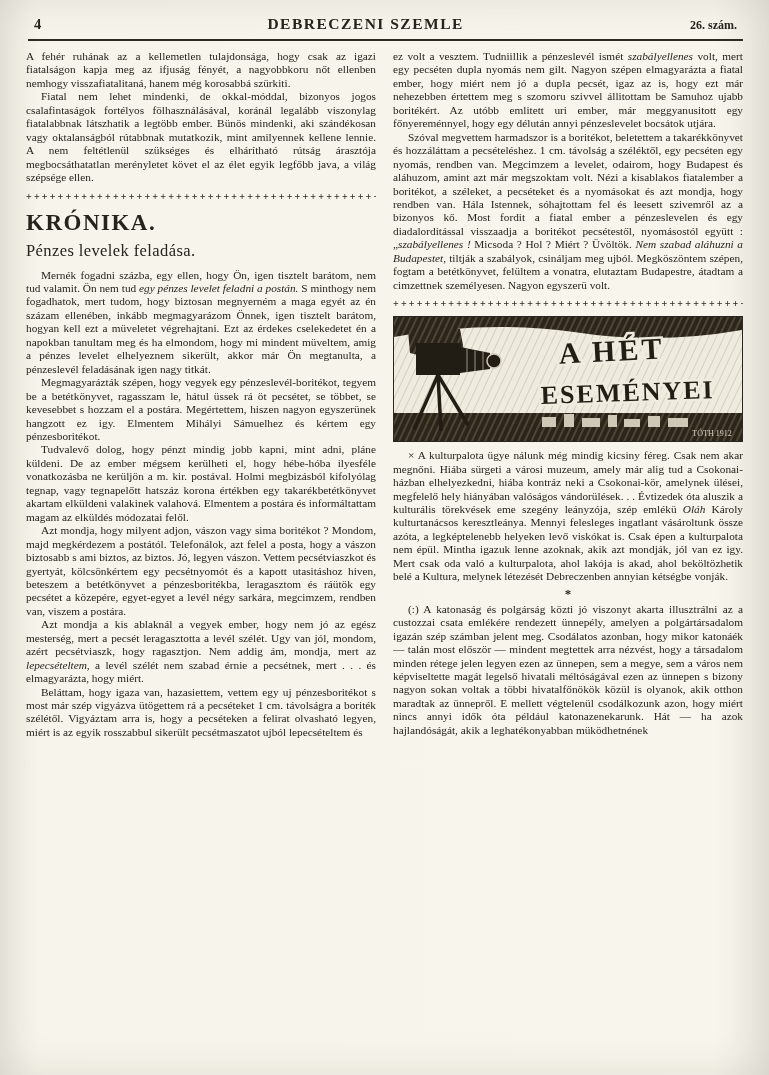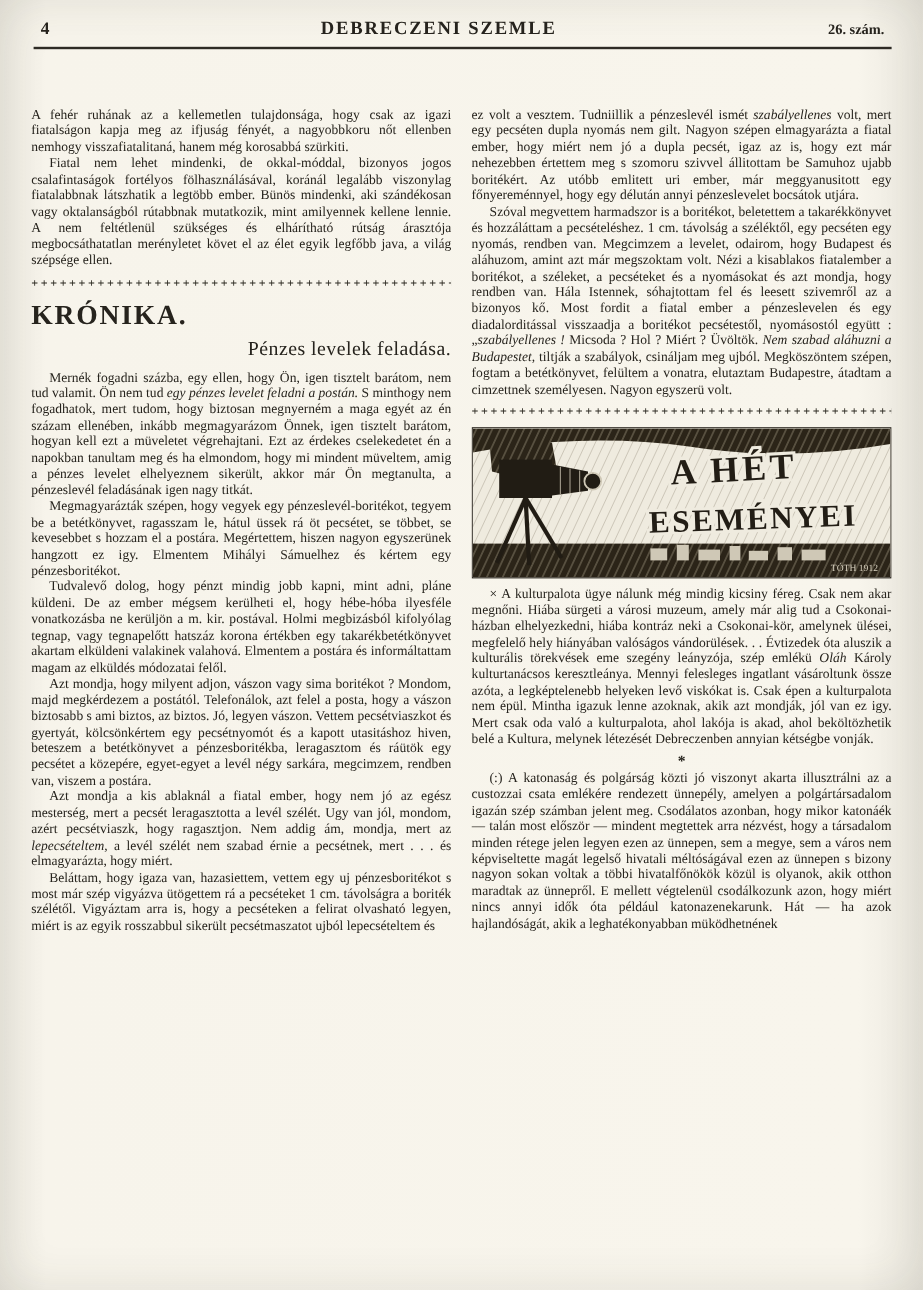--- a/index.html
+++ b/index.html
@@ -25,38 +25,38 @@
   .columns{
     display:flex;gap:17px;padding:0 26px;height:1005px;
   }
   .col{flex:1;min-width:0;overflow:hidden;}
   .col p{
     margin:0;
     font-size:11.3px;line-height:13.45px;
     text-align:justify;
     text-indent:15px;
   }
-  .col p.noindent{text-indent:0;margin-top:40px;}
+  .col p.noindent{text-indent:0;}
   em{font-style:italic;}
   strong{font-weight:normal;}
   .ornament{
     text-align:center;
     font-weight:bold;font-size:10px;line-height:13px;
     letter-spacing:2.2px;
     white-space:nowrap;overflow:hidden;
     margin:5px 0 3px;
     color:#2b2820;
   }
   .kronika-title{
     margin:7px 0 5px;
     font-size:23px;font-weight:bold;letter-spacing:1.5px;
   }
   .kronika-subtitle{
     margin:0 0 8px;
-    text-align:right;
+    text-align:left;
     font-size:16.5px;font-weight:normal;letter-spacing:.4px;
   }
   .star-sep{
     text-align:center;font-weight:bold;font-size:13px;line-height:15px;margin:2px 0;
   }
   .illustration-box{
     margin:6px 0 7px;
     border:1.5px solid #2a2620;
     background:#efebdf;
   }
@@ -82,21 +82,21 @@
 
       <div class="ornament">+++++++++++++++++++++++++++++++++++++++++++++</div>
 
       <h1 class="kronika-title">KRÓNIKA.</h1>
       <h2 class="kronika-subtitle">Pénzes levelek feladása.</h2>
 
       <p><span>Mernék fogadni százba, egy ellen, hogy Ön, igen tisztelt barátom, nem tud valamit. Ön nem tud </span><em>egy pénzes levelet feladni a postán.</em><span> S minthogy nem fogadhatok, mert tudom, hogy biztosan megnyerném a maga egyét az én százam ellenében, inkább megmagyarázom Önnek, igen tisztelt barátom, hogyan kell ezt a müveletet végrehajtani. Ezt az érdekes cselekedetet én a napokban tanultam meg és ha elmondom, hogy mi mindent müveltem, amig a pénzes levelet elhelyeznem sikerült, akkor már Ön megtanulta, a pénzeslevél feladásának igen nagy titkát.</span></p>
       <p>Megmagyarázták szépen, hogy vegyek egy pénzeslevél-boritékot, tegyem be a betétkönyvet, ragasszam le, hátul üssek rá öt pecsétet, se többet, se kevesebbet s hozzam el a postára. Megértettem, hiszen nagyon egyszerünek hangzott ez igy. Elmentem Mihályi Sámuelhez és kértem egy pénzesboritékot.</p>
       <p>Tudvalevő dolog, hogy pénzt mindig jobb kapni, mint adni, pláne küldeni. De az ember mégsem kerülheti el, hogy hébe-hóba ilyesféle vonatkozásba ne kerüljön a m. kir. postával. Holmi megbizásból kifolyólag tegnap, vagy tegnapelőtt hatszáz korona értékben egy takarékbetétkönyvet akartam elküldeni valakinek valahová. Elmentem a postára és informáltattam magam az elküldés módozatai felől.</p>
       <p>Azt mondja, hogy milyent adjon, vászon vagy sima boritékot ? Mondom, majd megkérdezem a postától. Telefonálok, azt felel a posta, hogy a vászon biztosabb s ami biztos, az biztos. Jó, legyen vászon. Vettem pecsétviaszkot és gyertyát, kölcsönkértem egy pecsétnyomót és a kapott utasitáshoz hiven, beteszem a betétkönyvet a pénzesboritékba, leragasztom és ráütök egy pecsétet a közepére, egyet-egyet a levél négy sarkára, megcimzem, rendben van, viszem a postára.</p>
-      <p><span>Azt mondja a kis ablaknál a fiatal ember, hogy nem jó az egész mesterség, mert a pecsét leragasztotta a levél szélét. Ugy van jól, mondom, azért pecsétviaszk, hogy ragasztjon. Nem addig ám, mondja, mert az </span><em>lepecsételtem,</em><span> a levél szélét nem szabad érnie a pecsétnek, mert . . . és elmagyarázta, hogy miért.</span></p>
+      <p><span>Azt mondja a kis ablaknál a vegyek ember, hogy nem jó az egész mesterség, mert a pecsét leragasztotta a levél szélét. Ugy van jól, mondom, azért pecsétviaszk, hogy ragasztjon. Nem addig ám, mondja, mert az </span><em>lepecsételtem,</em><span> a levél szélét nem szabad érnie a pecsétnek, mert . . . és elmagyarázta, hogy miért.</span></p>
       <p>Beláttam, hogy igaza van, hazasiettem, vettem egy uj pénzesboritékot s most már szép vigyázva ütögettem rá a pecséteket 1 cm. távolságra a boriték szélétől. Vigyáztam arra is, hogy a pecséteken a felirat olvasható legyen, miért is az egyik rosszabbul sikerült pecsétmaszatot ujból lepecsételtem és</p>
     </section>
 
     <section class="col">
       <p class="noindent"><span>ez volt a vesztem. Tudniillik a pénzeslevél ismét </span><em>szabályellenes</em><span> volt, mert egy pecséten dupla nyomás nem gilt. Nagyon szépen elmagyarázta a fiatal ember, hogy miért nem jó a dupla pecsét, igaz az is, hogy ezt már nehezebben értettem meg s szomoru szivvel állitottam be Samuhoz ujabb boritékért. Az utóbb emlitett uri ember, már meggyanusitott egy főnyereménnyel, hogy egy délután annyi pénzeslevelet bocsátok utjára.</span></p>
 
       <p><span>Szóval megvettem harmadszor is a boritékot, beletettem a takarékkönyvet és hozzáláttam a pecsételéshez. 1 cm. távolság a széléktől, egy pecséten egy nyomás, rendben van. Megcimzem a levelet, odairom, hogy Budapest és aláhuzom, amint azt már megszoktam volt. Nézi a kisablakos fiatalember a boritékot, a széleket, a pecséteket és a nyomásokat és azt mondja, hogy rendben van. Hála Istennek, sóhajtottam fel és leesett szivemről az a bizonyos kő. Most fordit a fiatal ember a pénzeslevelen és egy diadalorditással visszaadja a boritékot pecsétestől, nyomásostól együtt : „</span><em>szabályellenes !</em><span> Micsoda ? Hol ? Miért ? Üvöltök. </span><em>Nem szabad aláhuzni a Budapestet,</em><span> tiltják a szabályok, csináljam meg ujból. Megköszöntem szépen, fogtam a betétkönyvet, felültem a vonatra, elutaztam Budapestre, átadtam a cimzettnek személyesen. Nagyon egyszerü volt.</span></p>
 
 
       <div class="ornament">+++++++++++++++++++++++++++++++++++++++++++++</div>

